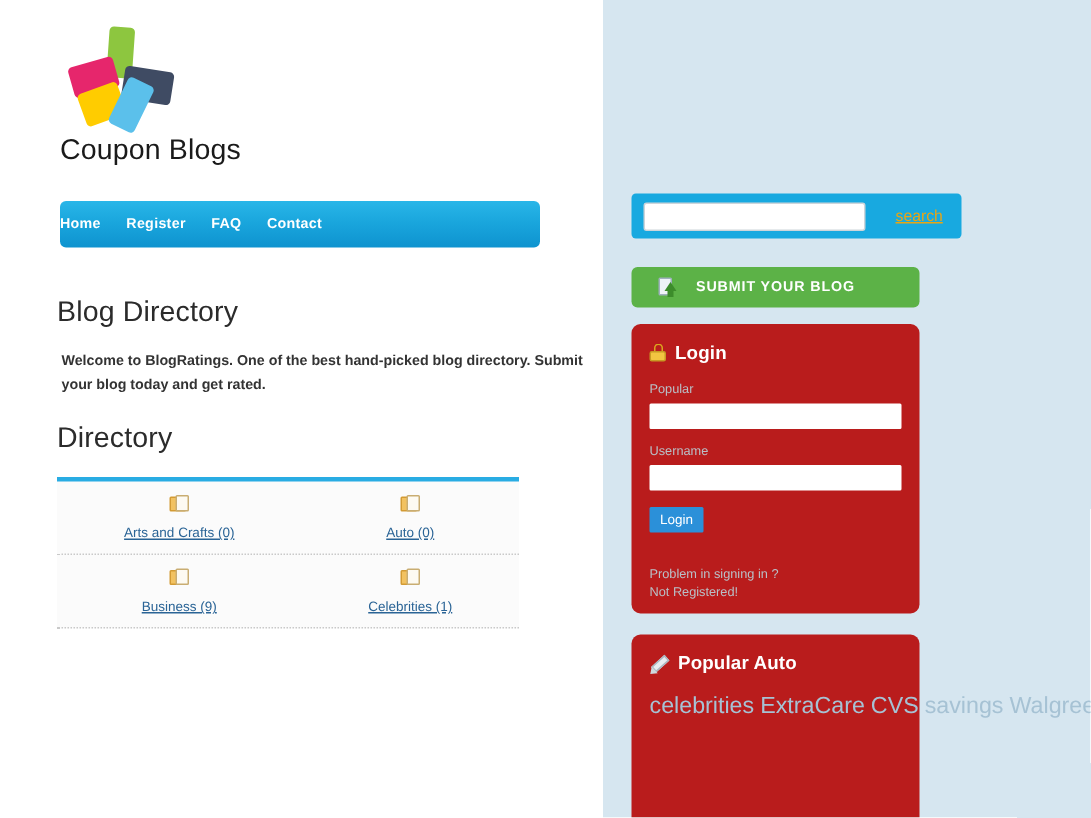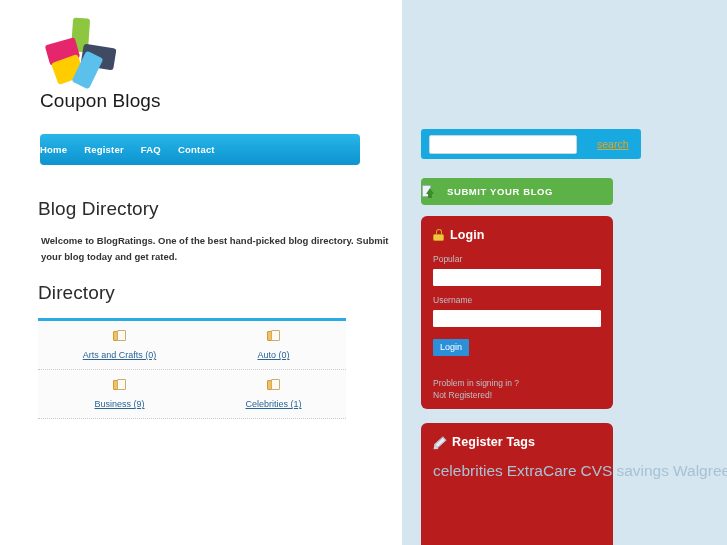--- a/index.html
+++ b/index.html
@@ -244,21 +244,21 @@
   #submit-blog {
     position: absolute;
     left: 421px;
     top: 178px;
     width: 192px;
     height: 27px;
     background: #5cb247;
     border-radius: 4px;
     display: flex;
     align-items: center;
-    padding-left: 1px;
+    padding-left: 18px;
     gap: 13px;
     cursor: pointer;
     border: none;
   }
   .upload-icon {
     position: relative;
     width: 12px;
     height: 13px;
     flex: 0 0 12px;
   }
@@ -526,20 +526,20 @@
       <a class="helper-link">Not Registered!</a>
     </div>
   </div>
 
   <div class="panel" id="tags-panel">
     <div class="panel-title">
       <span class="pencil-icon">
         <span class="shaft"></span>
           <span class="tip"></span>
       </span>
-      <span class="panel-title-text">Register Tags</span>
+      <span class="panel-title-text">Popular Auto</span>
     </div>
     <div id="tag-cloud">
       <a class="tag">celebrities</a><a class="tag">ExtraCare</a><a class="tag">CVS</a><a class="tag">savings</a><a class="tag">Walgreens</a>
     </div>
   </div>
 
 </div>
 
 </body></html>

